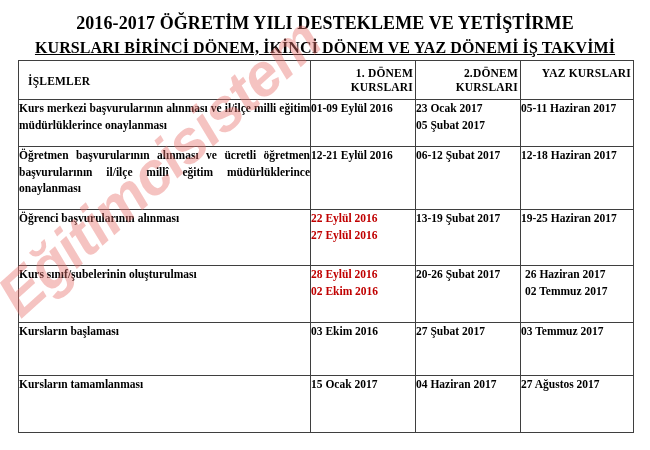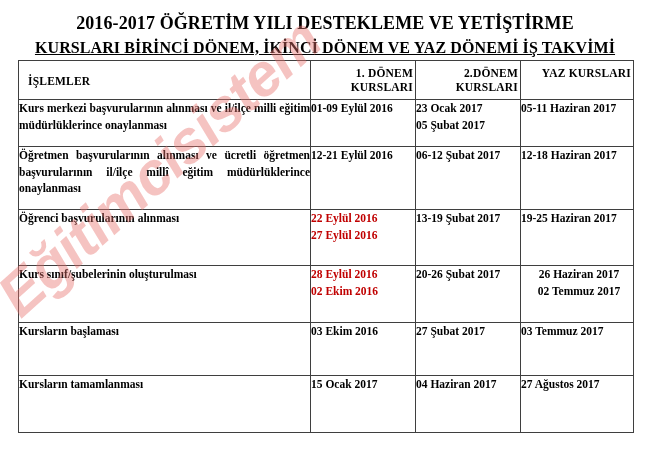--- a/index.html
+++ b/index.html
@@ -102,21 +102,20 @@
     -moz-text-align-last: left;
     hyphens: none;
   }
   .cell-date {
     padding: 7px 4px 6px 8px;
     text-align: left;
     white-space: nowrap;
     font-family: Liberation Serif, serif;
   }
   .cell-date.center {
-    text-align: center;
     padding-left: 4px;
   }
   .cell-date .dline { display: block; }
   .cell-date.red { color: #c00000; }
 
   
   tr.r0 td { height: 46px; }
   tr.r1 td { height: 62px; }
   tr.r2 td { height: 55px; }
   tr.r3 td { height: 56px; }

